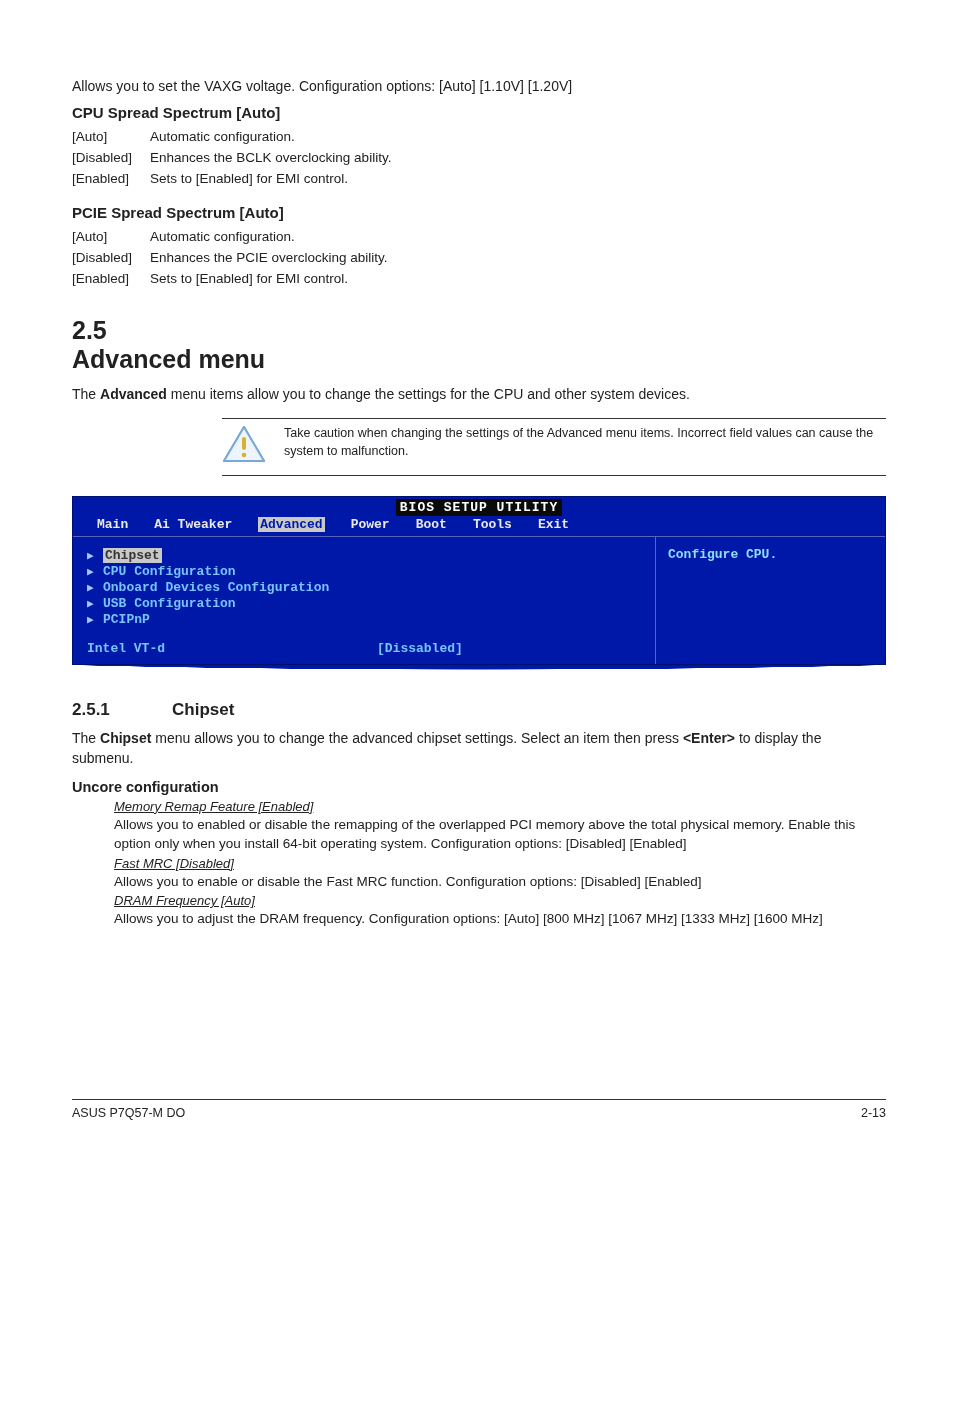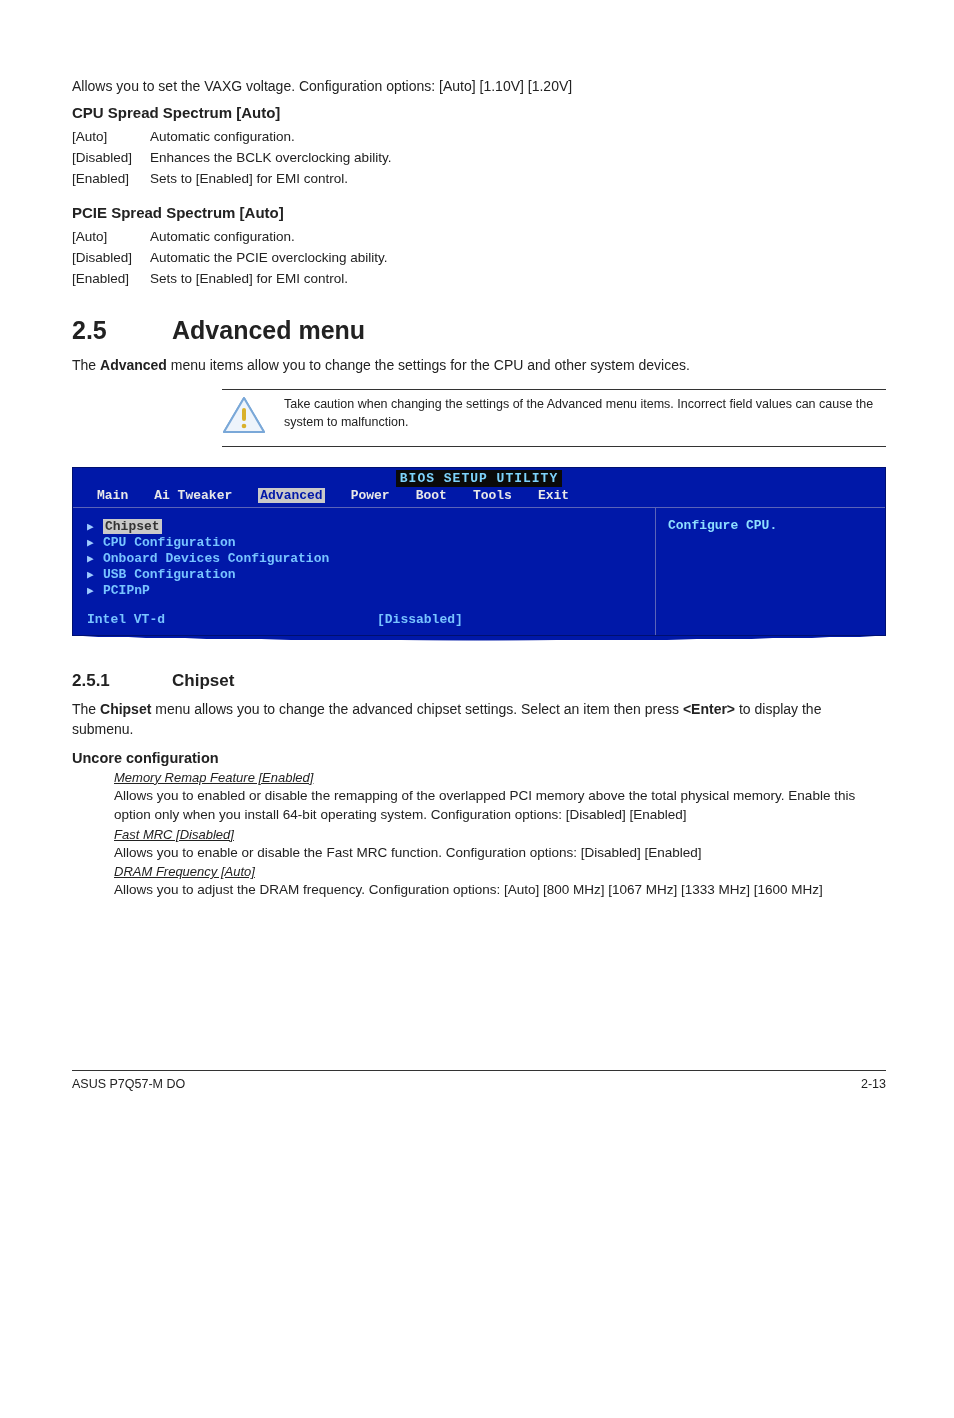--- a/index.html
+++ b/index.html
@@ -27,20 +27,21 @@
     line-height: 1.55;
     margin: 0 0 14px 0;
   }
   .option-row { display: flex; }
   .option-key { width: 78px; flex-shrink: 0; }
   .big-heading {
     font-size: 25px;
     font-weight: bold;
     margin: 26px 0 10px 0;
     display: flex;
+    flex-direction: column;
   }
   .big-heading .num { width: 100px; flex-shrink: 0; }
   .mid-heading {
     font-size: 17px;
     font-weight: bold;
     margin: 22px 0 8px 0;
     display: flex;
   }
   .mid-heading .num { width: 100px; flex-shrink: 0; }
   .callout {
@@ -71,21 +72,21 @@
   .bios-title-bar {
     width: 100%;
     text-align: center;
     font-weight: bold;
     color: #fff;
     padding-top: 3px;
     letter-spacing: 1px;
   }
   .bios-title-span {
     background: #0a0a0a;
-    color: #7dd3fc;
+    color: #ffffff;
     padding: 1px 4px;
   }
   .bios-tabs {
     display: flex;
     align-items: center;
     padding: 2px 12px 4px 24px;
     font-weight: bold;
     color: #e8e8e8;
     border-bottom: 1px solid #5a63b8;
   }
@@ -196,21 +197,21 @@
   </div>
 
   <h3 class="section-heading">PCIE Spread Spectrum [Auto]</h3>
   <div class="option-table">
     <div class="option-row">
         <span class="option-key">[Auto]</span>
         <span>Automatic configuration.</span>
       </div>
     <div class="option-row">
         <span class="option-key">[Disabled]</span>
-        <span>Automatic the PCIE overclocking ability.</span>
+        <span>Enhances the PCIE overclocking ability.</span>
       </div>
     <div class="option-row">
         <span class="option-key">[Enabled]</span>
         <span>Sets to [Enabled] for EMI control.</span>
       </div>
   </div>
 
   <h2 class="big-heading">
     <span class="num">2.5</span>
     <span>Advanced menu</span>

